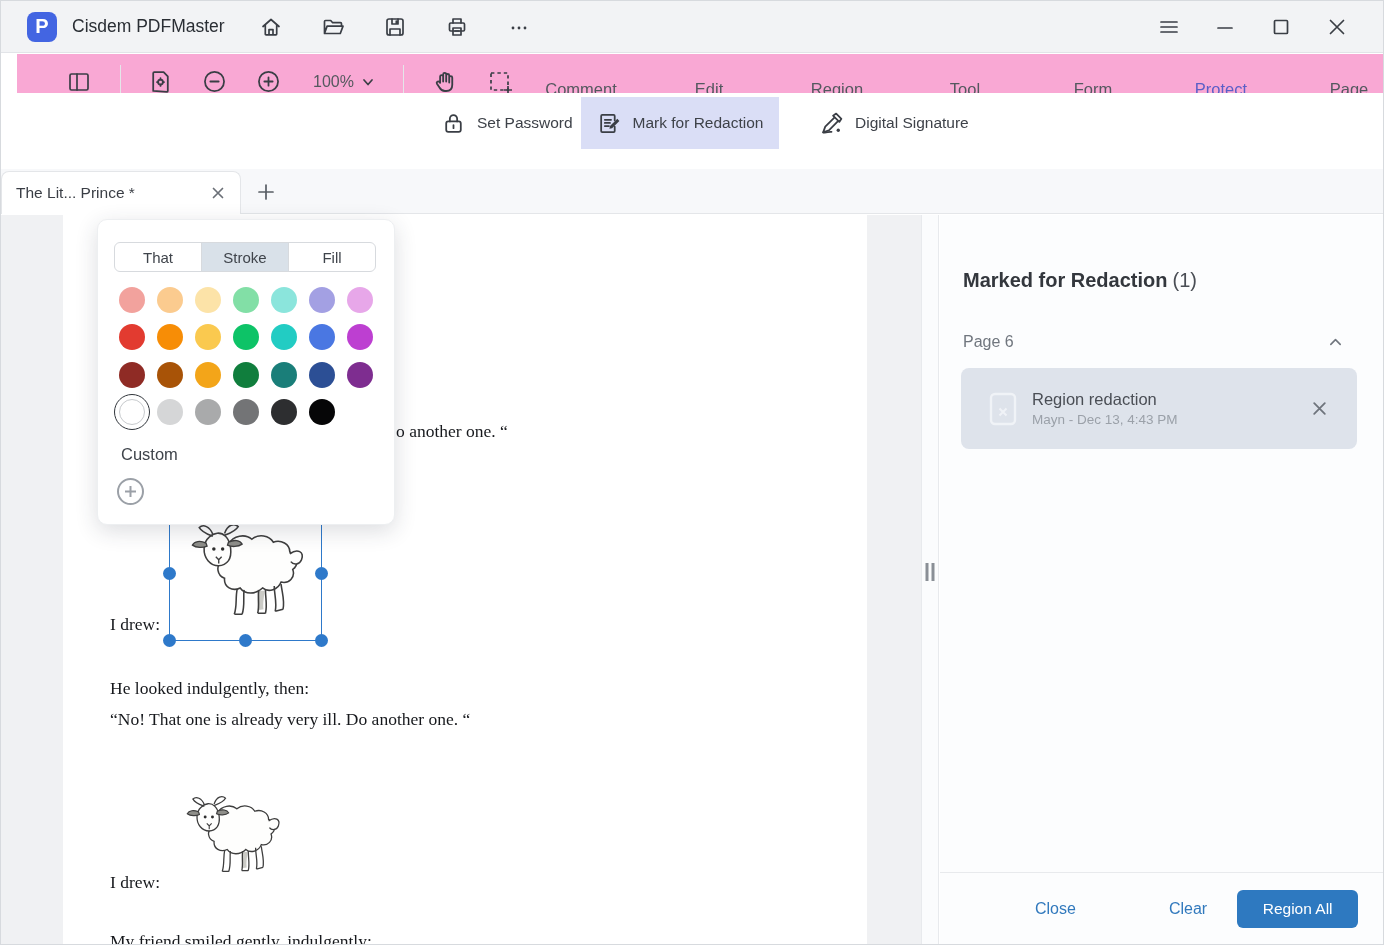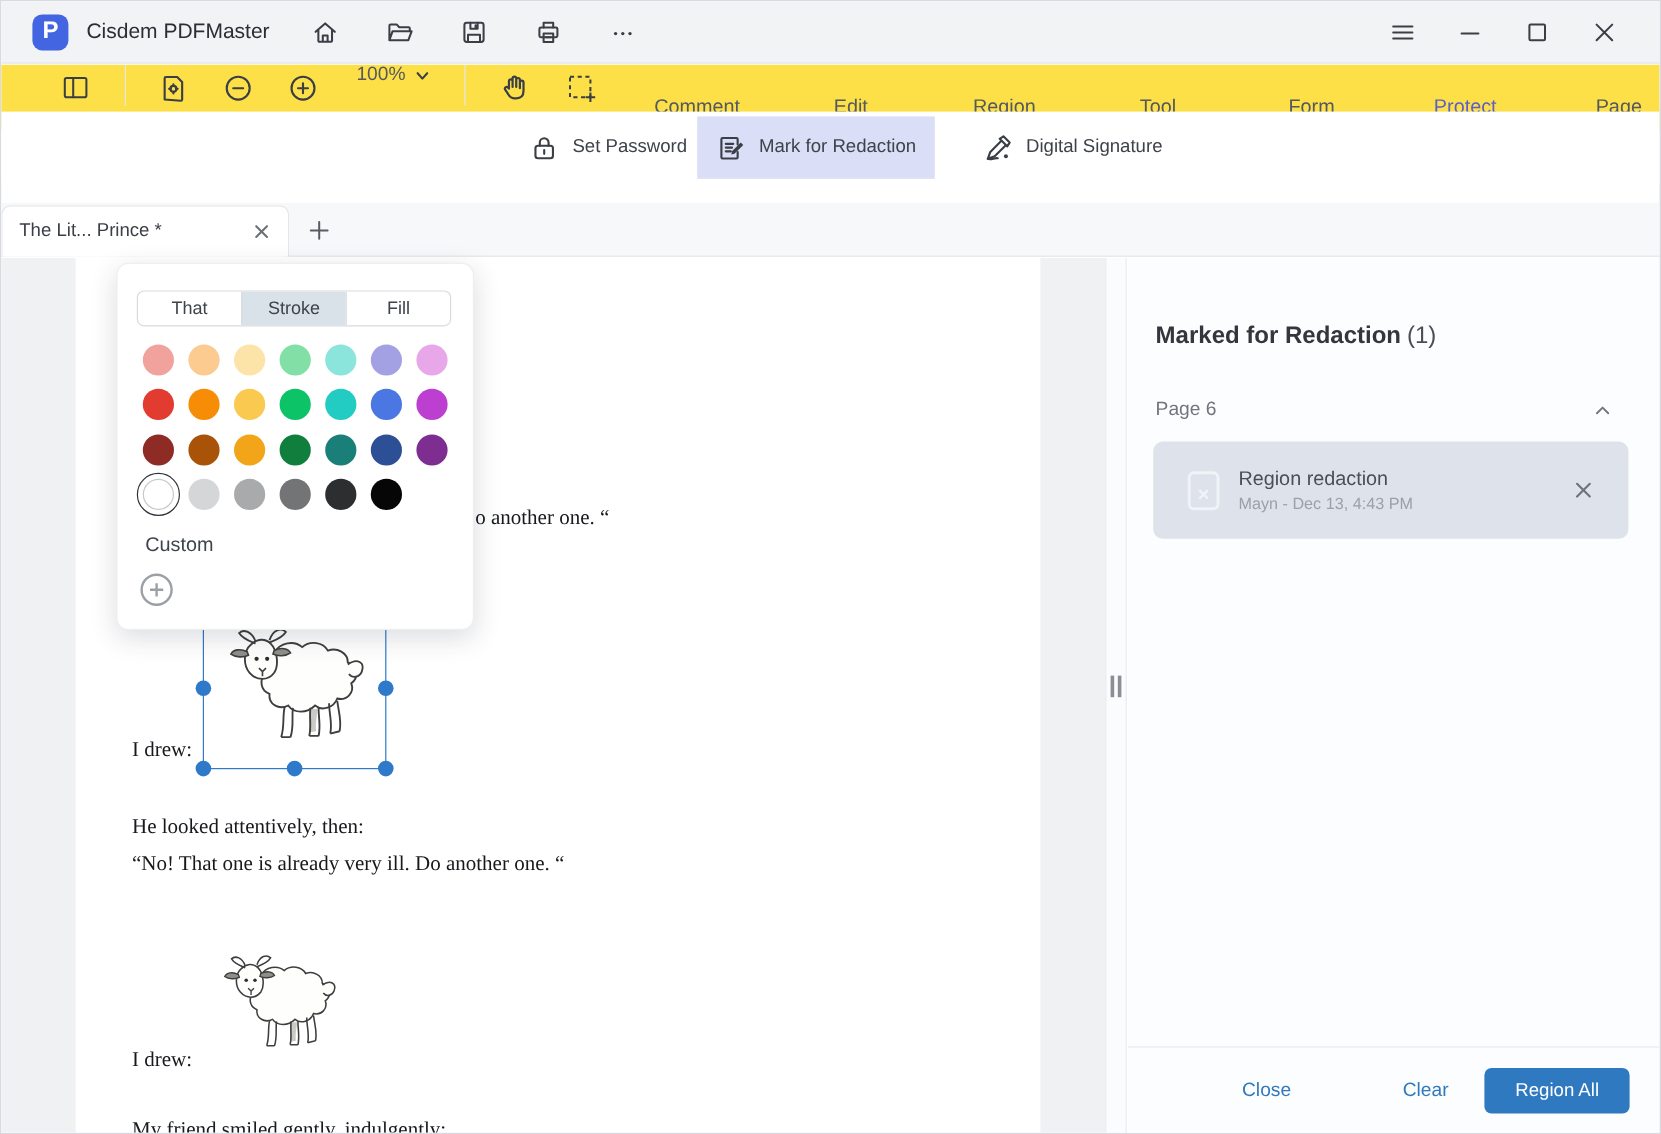--- a/index.html
+++ b/index.html
@@ -10,21 +10,21 @@
   .titlebar{position:absolute;top:0;left:0;right:0;height:52px;background:#F2F3F5;border-bottom:1px solid #E2E4E8;display:flex;align-items:center;}
   .app-logo{width:30px;height:30px;margin-left:26px;border-radius:8px;background:#4365E2;color:#fff;display:flex;align-items:center;justify-content:center;font-size:20px;font-weight:bold;}
   .app-title{margin-left:15px;font-size:17.5px;color:#2A2E34;}
   .tb-icons{display:flex;margin-left:26px;}
   .icon-btn{width:40px;height:40px;display:flex;align-items:center;justify-content:center;border-radius:6px;cursor:pointer;margin-right:22px;}
   .win-controls{margin-left:auto;display:flex;align-items:center;margin-right:10px;}
   .win-controls .icon-btn{margin-right:16px;}
   svg.ico{stroke:#3A3E45;fill:none;stroke-width:1.7;stroke-linecap:round;stroke-linejoin:round;}
 
   
-  .toolbar{position:absolute;top:53px;left:0;right:0;height:55px;background:#fde047;display:flex;align-items:flex-start;}
+  .toolbar{position:absolute;top:53px;left:16px;right:0;height:55px;background:#f9a8d4;display:flex;align-items:center;}
   .tool-btn{width:38px;height:38px;display:flex;align-items:center;justify-content:center;border-radius:6px;cursor:pointer;}
   .v-div{width:1px;height:34px;background:#E4E6E9;}
   .zoom-ctl{display:flex;align-items:center;gap:7px;font-size:16px;color:#55595F;cursor:pointer;padding:0 6px;}
   .menu-tabs{position:absolute;left:516px;top:53px;height:55px;display:flex;}
   .menu-tab{width:128px;display:flex;align-items:center;justify-content:center;font-size:16.5px;color:#54585F;cursor:pointer;position:relative;margin-top:16px;}
   .menu-tab.active{color:#5B5FC7;}
   .menu-tab.active::after{content:'';position:absolute;bottom:2px;left:50%;transform:translateX(-50%);width:58px;height:4px;border-radius:2px;background:#5B5FC7;}
 
   
   .ribbon{position:absolute;top:92px;left:0;right:0;height:60px;background:#fff;}
@@ -285,21 +285,21 @@
         <div class="handle h-mr"></div>
         <div class="handle h-bl"></div>
         <div class="handle h-bc"></div>
         <div class="handle h-br"></div>
       </div>
       <svg class="sheep-img" style="left:170px;top:296px;width:150px;height:112px" viewBox="0 0 150 115">
           <use href="#sheep"></use>
         </svg>
 
       <div class="doc-text" style="left:109px;top:399px">I drew:</div>
-      <div class="doc-text" style="left:109px;top:463px">He looked attentively, then:</div>
+      <div class="doc-text" style="left:109px;top:463px">He looked indulgently, then:</div>
       <div class="doc-text" style="left:109px;top:494px">“No! That one is already very ill. Do another one. “</div>
 
       <svg class="sheep-img" style="left:170px;top:560px;width:122px;height:114px" viewBox="0 0 150 115">
           <use href="#sheep"></use>
         </svg>
 
       <div class="doc-text" style="left:109px;top:657px">I drew:</div>
       <div class="doc-text" style="left:109px;top:716px">My friend smiled gently, indulgently:</div>
     </div>
 

